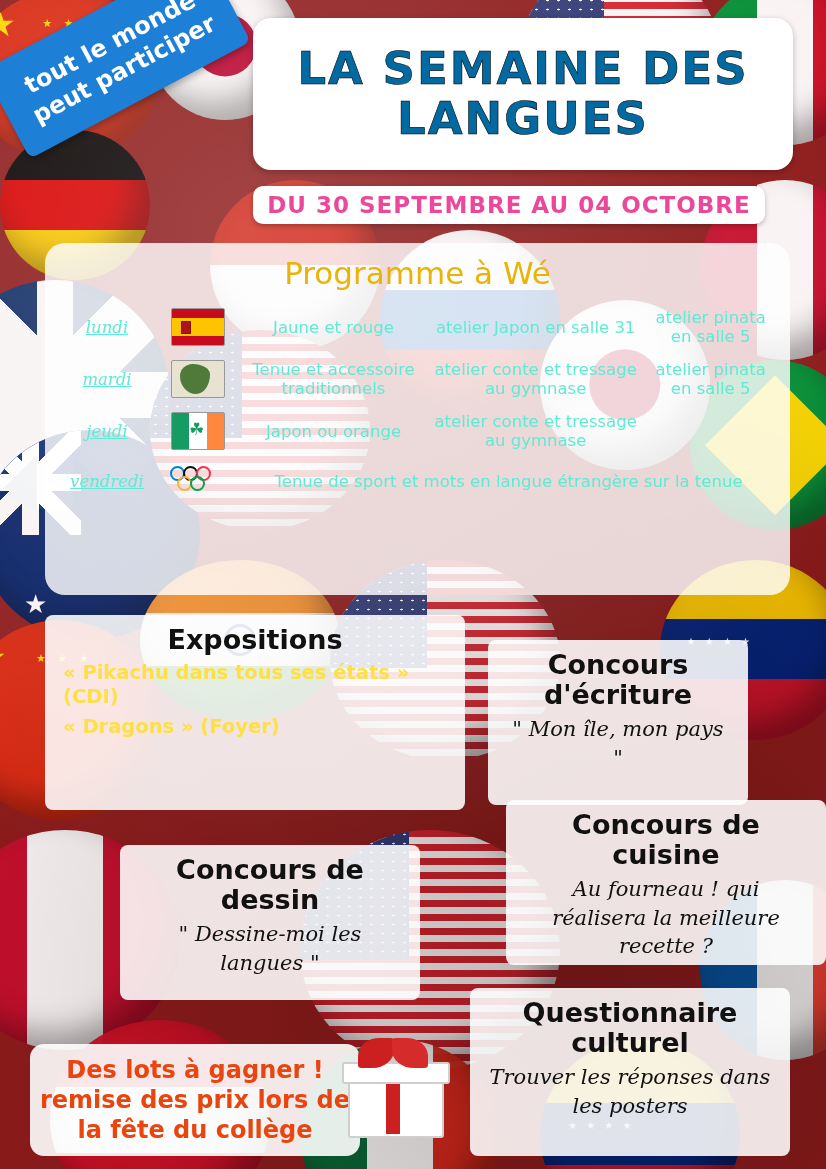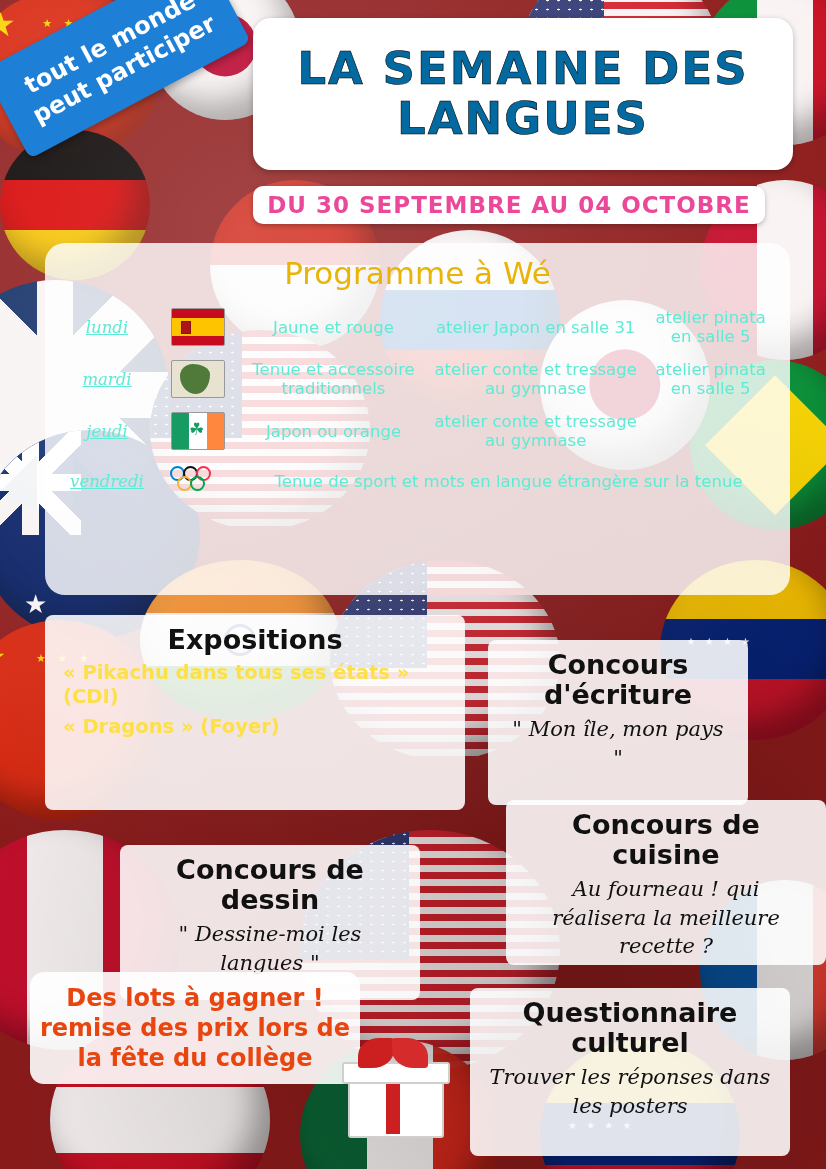--- a/index.html
+++ b/index.html
@@ -132,21 +132,21 @@
 
   .expositions{left:45px;top:615px;width:420px;height:195px;}
   .expositions .li{font-weight:bold;font-size:19.5px;color:#fde047;margin:6px 0;line-height:1.25;}
 
   .ecriture{left:488px;top:640px;width:260px;height:165px;}
   .dessin{left:120px;top:845px;width:300px;height:155px;}
   .cuisine{left:470px;top:800px;width:320px;height:165px;margin-left:36px;}
   .questionnaire{left:470px;top:988px;width:320px;height:168px;}
 
   .lots{
-    position:absolute;left:30px;top:972px;width:330px;height:112px;
+    position:absolute;left:30px;top:1044px;width:330px;height:112px;
     background:rgba(255,255,255,.9);border-radius:14px;
     display:flex;align-items:center;justify-content:center;text-align:center;
   }
   .lots p{margin:0;font-weight:bold;font-size:24px;color:#e8450f;line-height:1.25;}
 
   .gift{position:absolute;left:340px;top:1030px;width:110px;height:112px;}
   .gift .box{position:absolute;left:8px;top:42px;width:92px;height:62px;background:#fff;border:2px solid #cfcfcf;border-radius:3px;}
   .gift .lid{position:absolute;left:2px;top:32px;width:104px;height:18px;background:#fff;border:2px solid #cfcfcf;border-radius:3px;}
   .gift .vrib{position:absolute;left:46px;top:32px;width:14px;height:72px;background:#cc1f1f;}
   .gift .bow-l{position:absolute;left:18px;top:8px;width:36px;height:30px;background:#cc1f1f;border-radius:60% 10% 60% 10%;}

